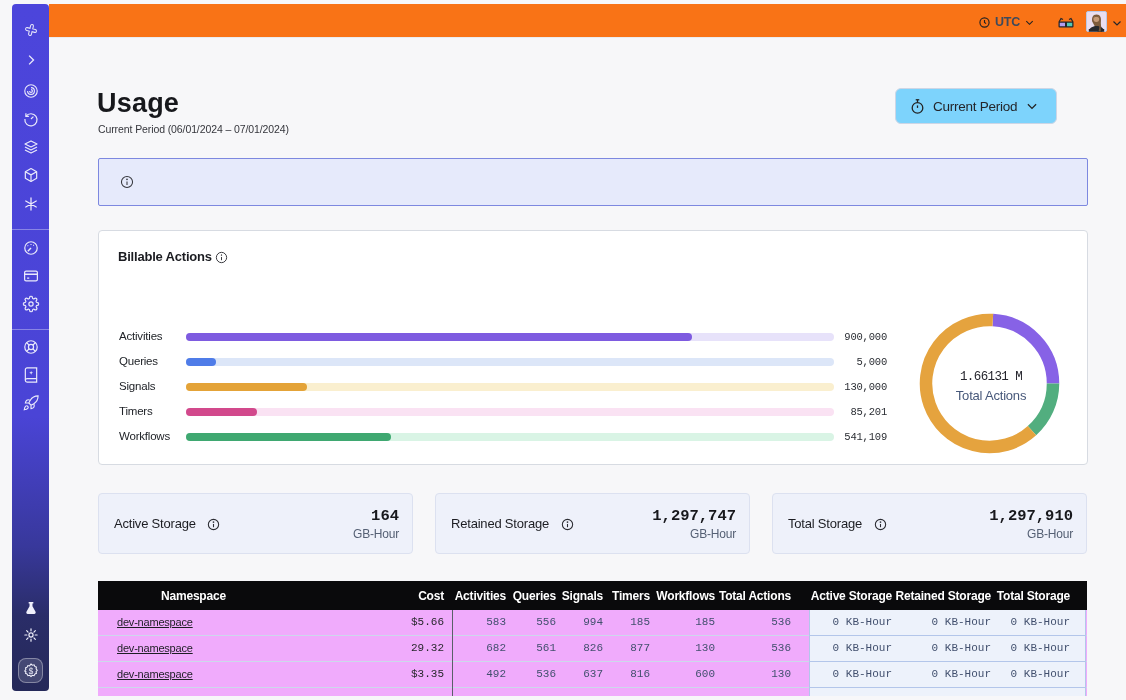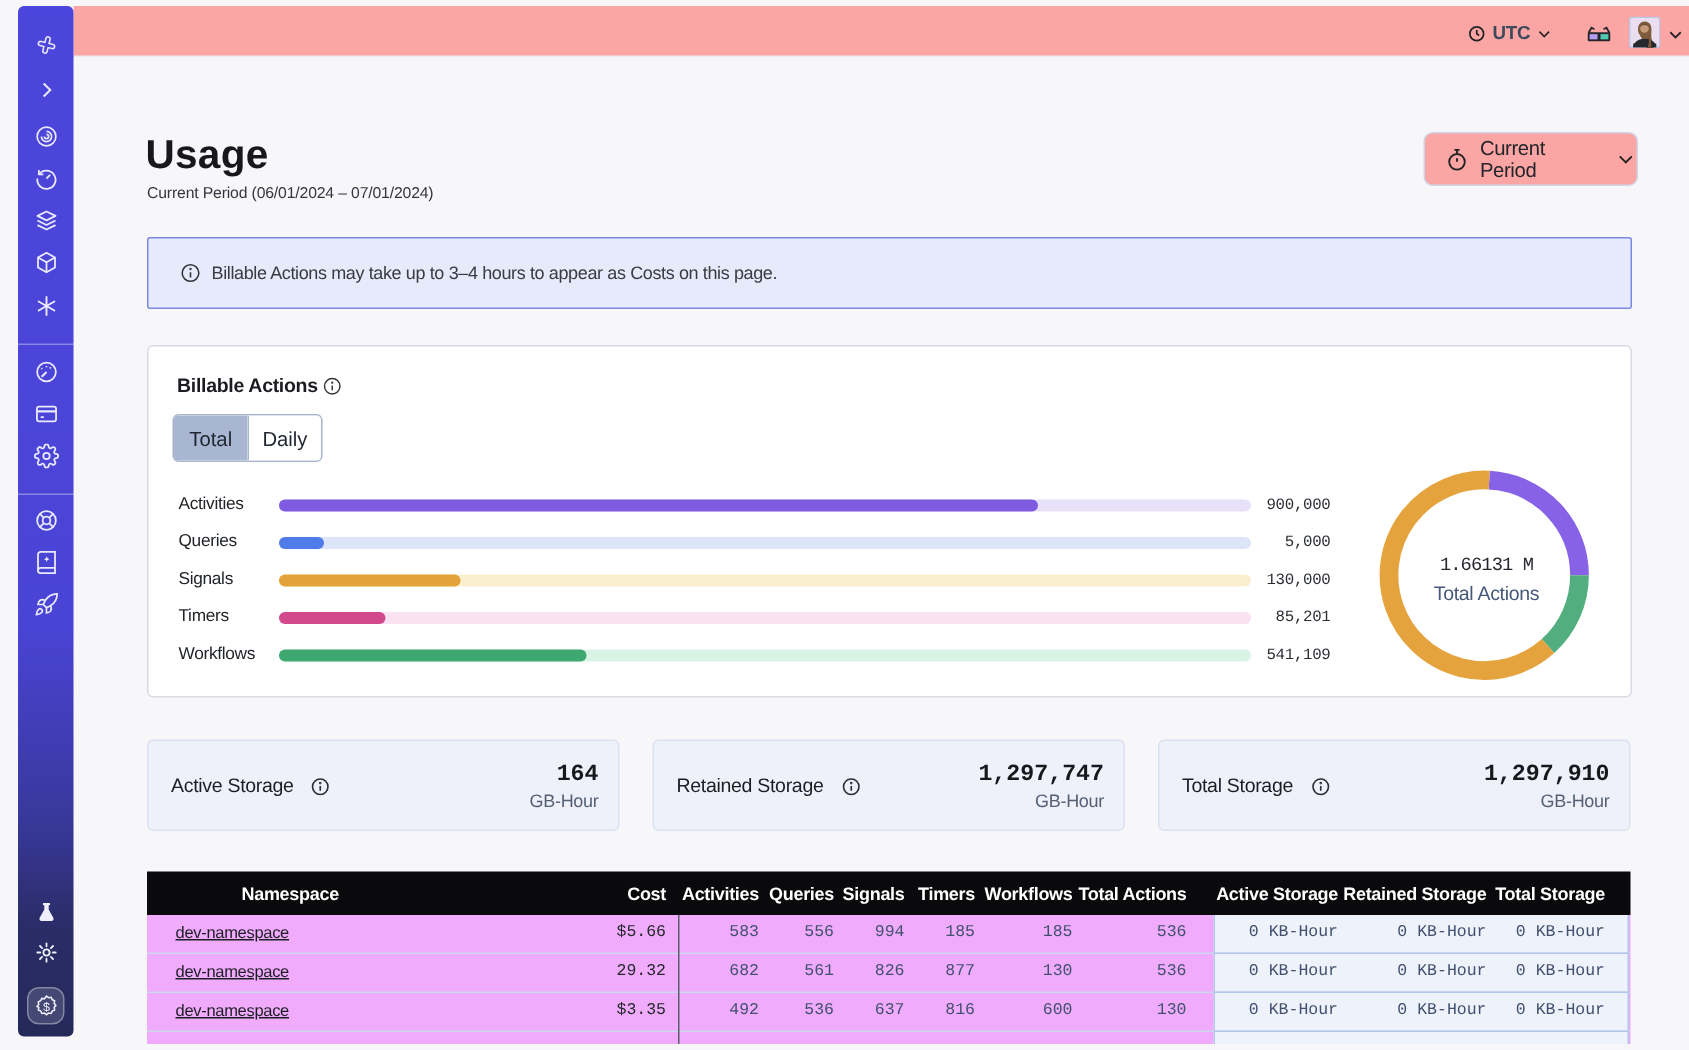--- a/index.html
+++ b/index.html
@@ -1,35 +1,35 @@
 <!DOCTYPE html>
 <html><head>
 <meta charset="utf-8">
 <style>
   * { margin:0; padding:0; box-sizing:border-box; }
   html,body { width:1126px; height:700px; overflow:hidden; }
   body { background:#f7f7f9; font-family:"Liberation Sans", sans-serif; position:relative; }
 
   
-  #topbar { position:absolute; left:49px; top:4px; right:0; height:34px; background:#fca5a5; border-bottom:1px solid #ebecef; }
+  #topbar { position:absolute; left:49px; top:4px; right:0; height:34px; background:#f97316; border-bottom:1px solid #ebecef; }
 
   
   #sidebar { position:absolute; left:12px; top:4px; width:37px; height:687px; border-radius:4px;
     background:linear-gradient(180deg,#4c45db 0%,#4a44d6 60%,#38389b 79%,#2a2d68 89%,#252959 100%); }
   #sidebar svg { position:absolute; left:50%; transform:translate(-50%,-50%); }
   .sep { position:absolute; left:0; width:37px; height:1px; background:rgba(255,255,255,0.35); }
   #badge { position:absolute; left:6px; top:654px; width:25px; height:25px; border-radius:8px;
     background:rgba(255,255,255,0.14); border:1px solid rgba(255,255,255,0.35); }
 
   
   #h-usage { position:absolute; left:97px; top:88px; font-size:27px; font-weight:600; color:#17181c; letter-spacing:0.2px;}
   #h-sub { position:absolute; left:98px; top:123px; font-size:10.5px; letter-spacing:-0.1px; color:#35363c; }
 
   
-  #period-btn { position:absolute; left:949px; top:88px; width:143px; height:36px; background:#fca5a5;
+  #period-btn { position:absolute; left:895px; top:88px; width:162px; height:36px; background:#7dd3fc;
     border:1px solid #cdd6e6; border-radius:6px; display:flex; align-items:center; }
   #period-btn .lbl { font-size:13.5px; letter-spacing:-0.25px; font-weight:500; color:#24252a; margin-left:10px; }
   #period-btn .chev { margin-left:8px; }
 
   
   #banner { position:absolute; left:98px; top:158px; width:990px; height:48px; background:#e6eafb;
     border:1px solid #7d88e0; border-radius:2px; display:flex; align-items:center; }
   #banner .txt { font-size:12px; letter-spacing:-0.25px; color:#3a3b41; margin-left:10px; }
 
   
@@ -211,34 +211,29 @@
       <path d="M5 9l7 7 7-7"></path>
     </svg>
 </div>
 
 <div id="banner">
   <svg width="14" height="14" viewBox="0 0 24 24" fill="none" stroke="#34353b" stroke-width="1.8" style="margin-left:21px;">
     <circle cx="12" cy="12" r="9.5"></circle>
       <path d="M12 11v6"></path>
       <circle cx="12" cy="7.5" r="0.5" fill="#34353b"></circle>
   </svg>
-  <span class="txt" style="margin-left:7px;">Billable Actions may take up to 3–4 hours to appear as Costs on this page.</span>
 </div>
 
 <div id="card">
   <div id="card-title">Billable Actions</div>
   <svg width="13" height="13" viewBox="0 0 24 24" fill="none" stroke="#34353b" stroke-width="1.8" style="position:absolute;left:116px;top:20px;">
     <circle cx="12" cy="12" r="9.5"></circle>
       <path d="M12 11v6"></path>
       <circle cx="12" cy="7.5" r="0.6" fill="#34353b"></circle>
   </svg>
-  <div id="tabs">
-    <div class="tab t-total">Total</div>
-    <div class="tab t-daily">Daily</div>
-  </div>
 
   <div class="row-label" style="top:99px;">Activities</div>
   <div class="track" style="top:102px; background:#e7e2fa;">
       <div class="fill" style="width:506px; background:#7e5be0;"></div>
     </div>
   <div class="rowval" style="top:100px;">900,000</div>
 
   <div class="row-label" style="top:124px;">Queries</div>
   <div class="track" style="top:127px; background:#dce6f8;">
       <div class="fill" style="width:30px; background:#4f7ce8;"></div>

